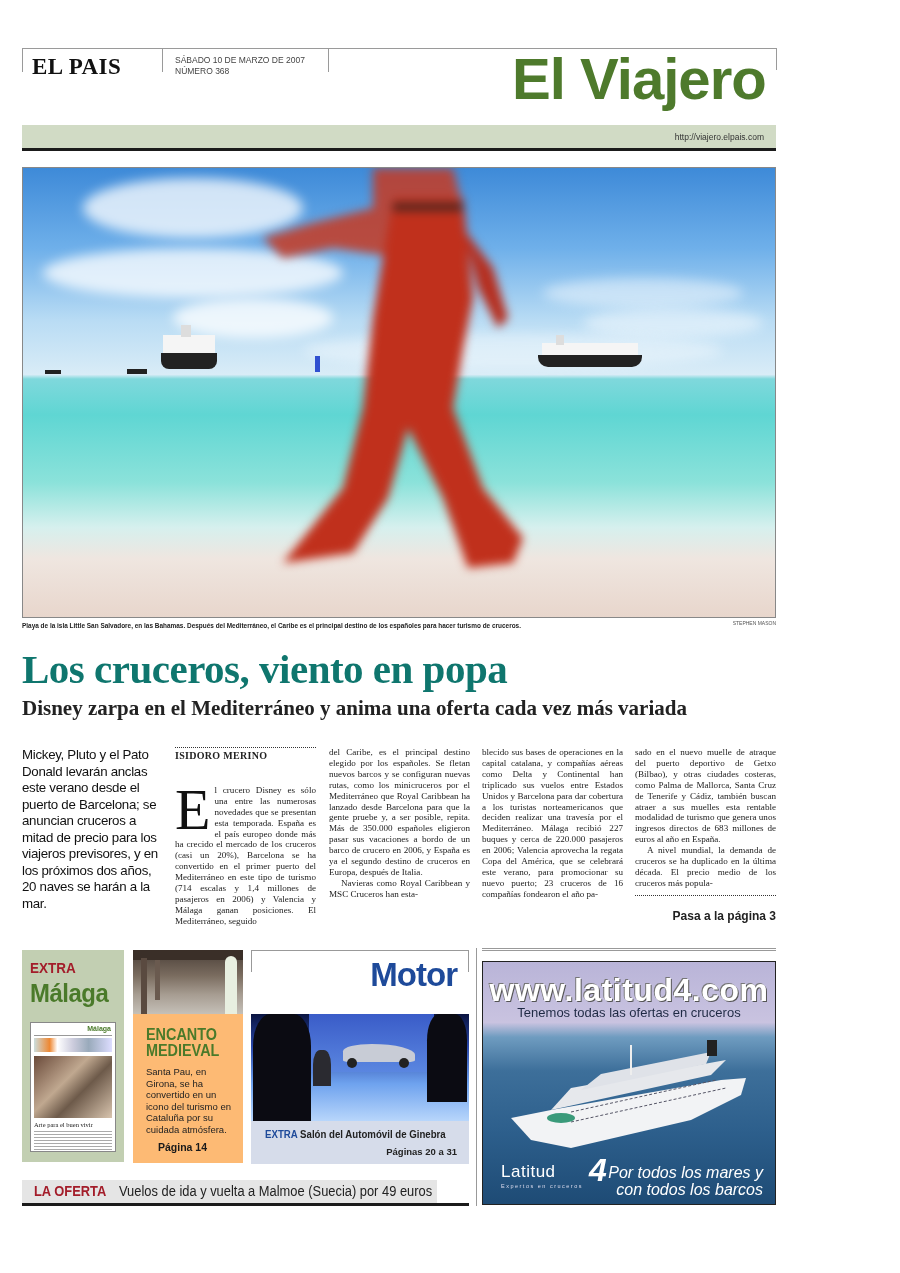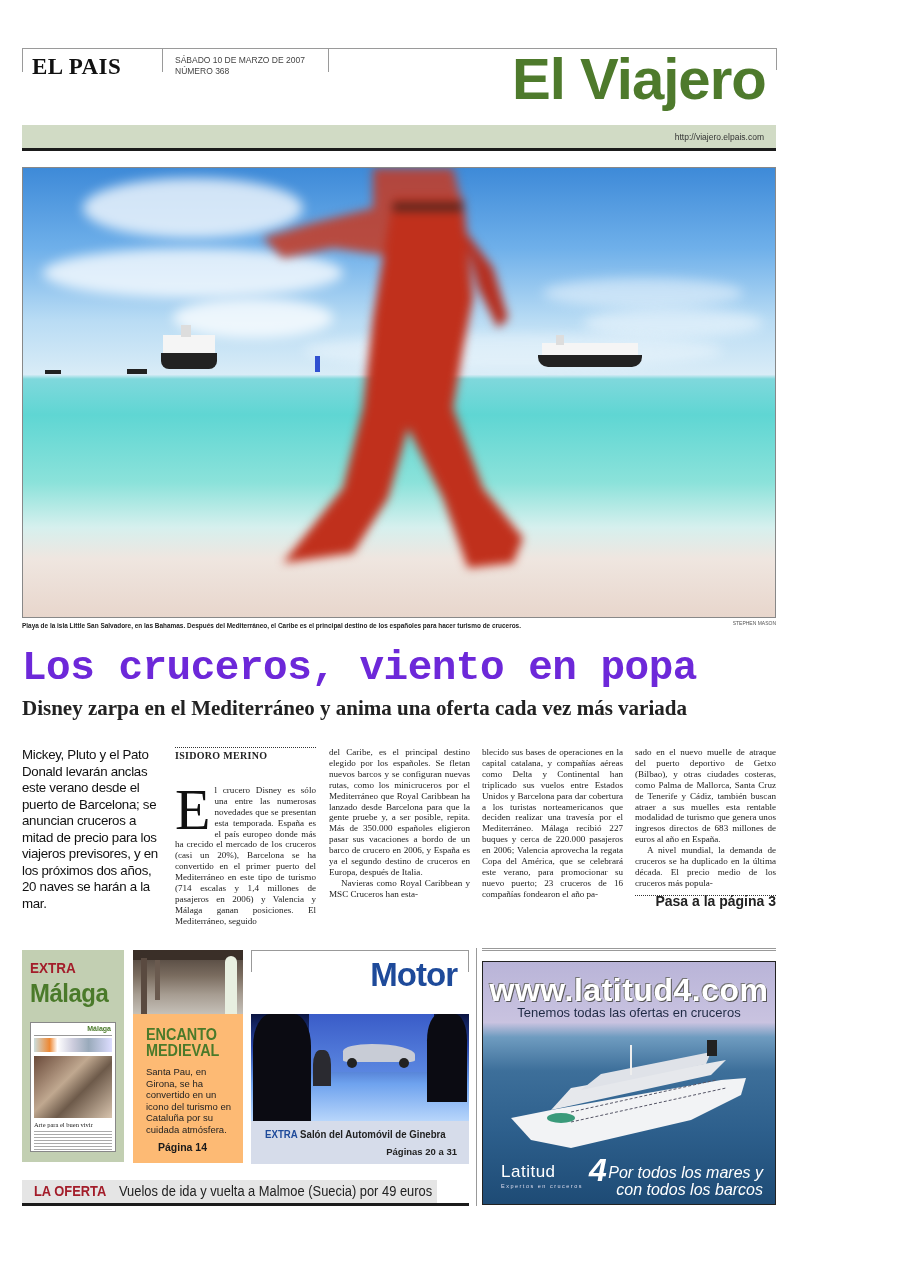--- a/index.html
+++ b/index.html
@@ -21,33 +21,33 @@
     background: linear-gradient(to bottom, #3e8ad8 0%, #6fb0ea 18%, #b9dcf4 34%, #d9ecf7 46%, #7fd8dc 47%, #5fd6d3 55%, #8be2da 70%, #d6f0ee 80%, #efe6e0 87%, #e8d6cc 100%); }
   .cloud { position: absolute; background: rgba(255,255,255,0.75); border-radius: 50%; filter: blur(6px); }
   .ship { position: absolute; }
   .hull { position: absolute; background: #222; }
   .deck { position: absolute; background: #f5f5f5; }
   .walker { position: absolute; filter: blur(5px); }
   .caption { left: 22px; top: 622px; font-size: 7px; font-weight: bold; color: #222; font-family: "Liberation Sans", sans-serif; transform: scaleX(0.92); transform-origin: left; }
   .credit { right: 124px; top: 620px; font-size: 5px; color: #555; }
 
   
-  .headline { left: 22px; top: 645px; font-family: Liberation Mono, monospace; font-size: 41px; color: #6d28d9; letter-spacing: -0.5px; }
+  .headline { left: 22px; top: 645px; font-family: Liberation Serif, serif; font-size: 41px; color: #0f766e; letter-spacing: -0.5px; }
   .subhead { left: 22px; top: 696px; font-family: "Liberation Serif", serif; font-size: 21px; color: #222; }
 
   
   .lead { left: 22px; top: 747px; width: 140px; font-size: 13.3px; line-height: 16.5px; color: #111; font-family: "Liberation Sans", sans-serif; letter-spacing: -0.3px; }
   .col { top: 747px; width: 141px; font-family: "Liberation Serif", serif; font-size: 9.1px; line-height: 10.9px; text-align: justify; color: #222; }
   .col p { text-indent: 0; }
   .col p.ind { text-indent: 12px; }
   .byline-rule { border-top: 1px dotted #333; margin-bottom: 3px; }
   .byline { font-family: "Liberation Serif", serif; font-size: 10px; font-weight: bold; letter-spacing: 0.3px; margin-bottom: 23px; }
   .dropcap { float: left; font-family: "Liberation Serif", serif; font-size: 58px; line-height: 46px; margin: 2px 4px 0 0; color: #111; }
   .more-rule { border-top: 1px dotted #333; margin-top: 6px; }
-  .more { text-align: right; font-family: "Liberation Sans", sans-serif; font-weight: bold; font-size: 14px; margin-top: 0; }
+  .more { text-align: right; font-family: "Liberation Sans", sans-serif; font-weight: bold; font-size: 12px; margin-top: 15px; }
 
   
   .malaga { left: 22px; top: 950px; width: 102px; height: 212px; background: #c2cfb2; }
   .extra-red { position: absolute; left: 8px; top: 9px; color: #a31d2a; font-weight: bold; font-size: 15px; transform: scaleX(0.9); transform-origin: left; }
   .malaga-title { position: absolute; left: 8px; top: 28px; color: #4a7a2a; font-weight: bold; font-size: 26px; letter-spacing: -0.5px; transform: scaleX(0.92); transform-origin: left; }
   .mini-page { position: absolute; left: 8px; top: 72px; width: 86px; height: 130px; background: #fff; border: 1px solid #888; overflow: hidden; }
   .encanto { left: 133px; top: 950px; width: 110px; height: 213px; background: #fdba74; }
   .encanto-photo { position: absolute; left: 0; top: 0; width: 110px; height: 64px; background: linear-gradient(to bottom, #4a3f38, #7a6c5f 40%, #a79d92 70%, #c5c0b8); overflow: hidden; }
   .encanto-title { position: absolute; left: 13px; top: 77px; color: #4a7a2a; font-weight: bold; font-size: 16px; line-height: 16px; transform: scaleX(0.9); transform-origin: left; }
   .encanto-text { position: absolute; left: 13px; top: 116px; width: 92px; font-size: 9.5px; line-height: 11.5px; color: #222; }

